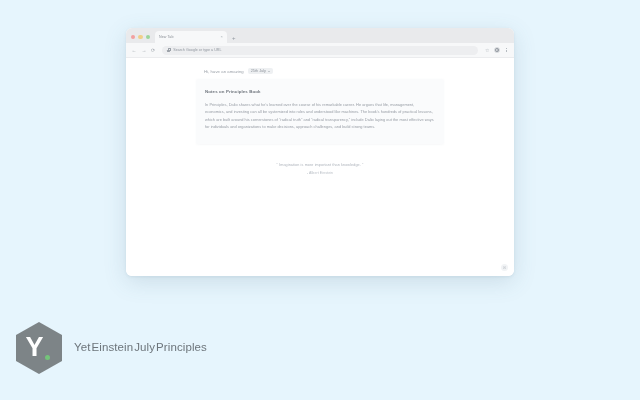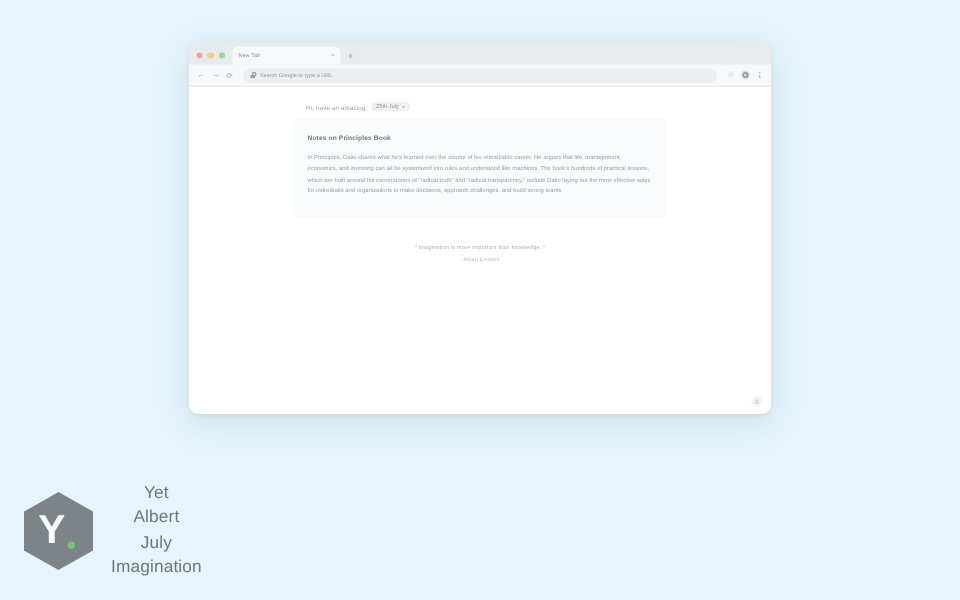--- a/index.html
+++ b/index.html
@@ -312,21 +312,20 @@
     position: relative;
     width: 5px; height: 5px;
     border-radius: 50%;
     background: #74c47a;
     align-self: flex-end;
     margin-bottom: 14px;
     margin-left: 1px;
   }
   .brand-lines {
     display: flex;
-    flex-direction: column;
     gap: 1px;
     text-align: center;
   }
   .brand-line {
     font-size: 11.5px;
     color: #6d757b;
     line-height: 1.33;
     letter-spacing: 0.1px;
   }
 </style>
@@ -397,17 +396,17 @@
 </div>
 
 <div class="brand">
   <div class="hex-logo">
     <div class="hex-shape"></div>
     <span class="hex-letter">Y</span>
     <span class="hex-dot"></span>
   </div>
   <div class="brand-lines">
     <span class="brand-line">Yet</span>
-    <span class="brand-line">Albert</span>
+    <span class="brand-line">Einstein</span>
     <span class="brand-line">July</span>
-    <span class="brand-line">Imagination</span>
+    <span class="brand-line">Principles</span>
   </div>
 </div>
 
 </body></html>

